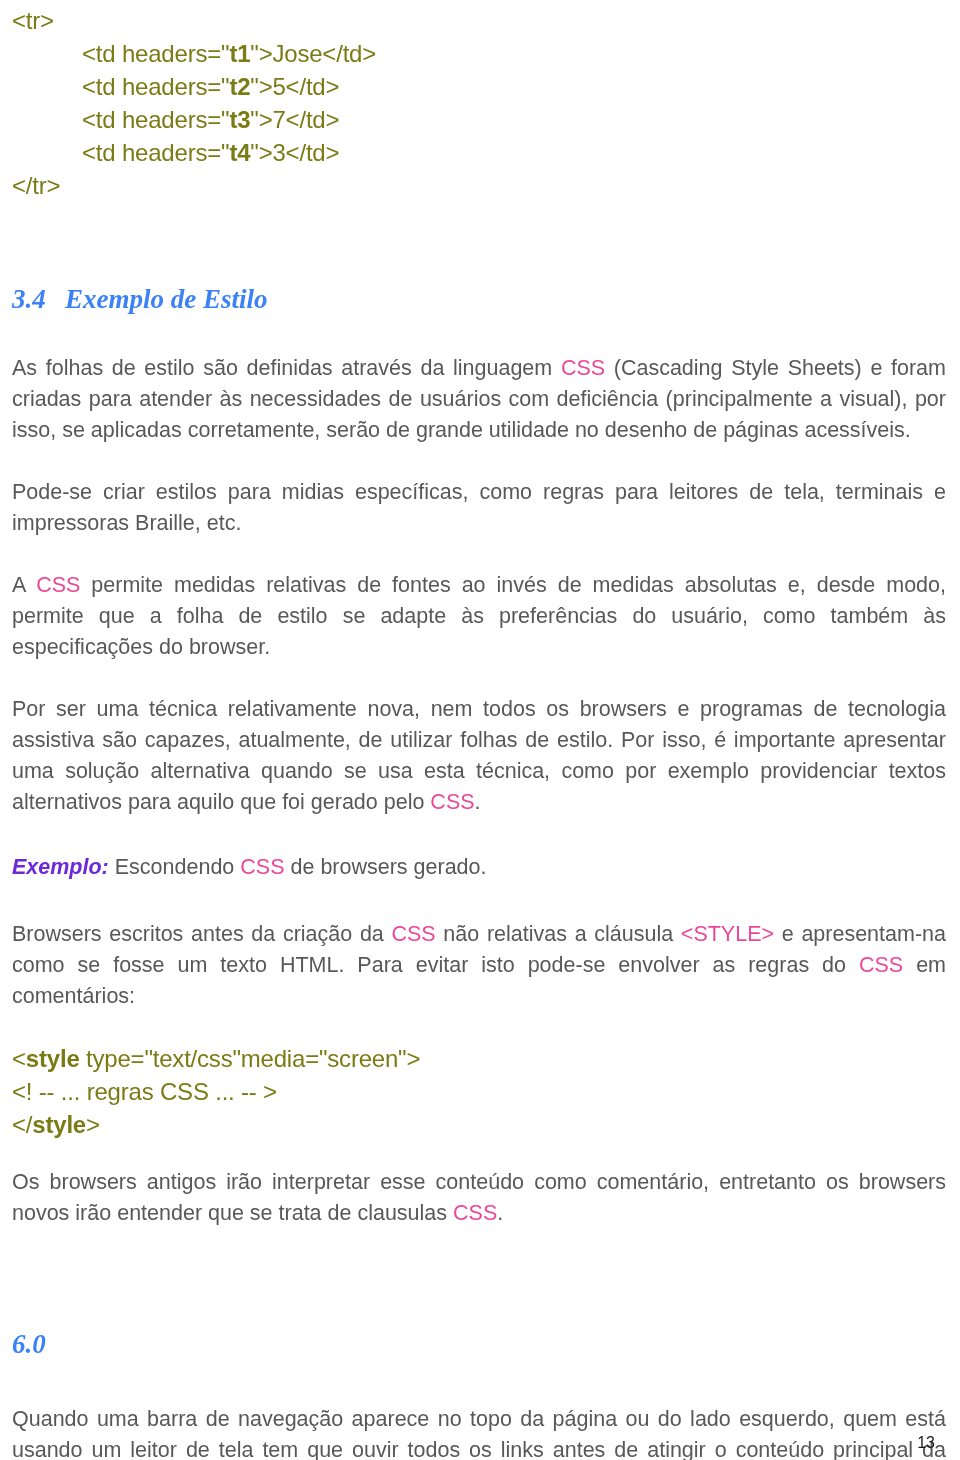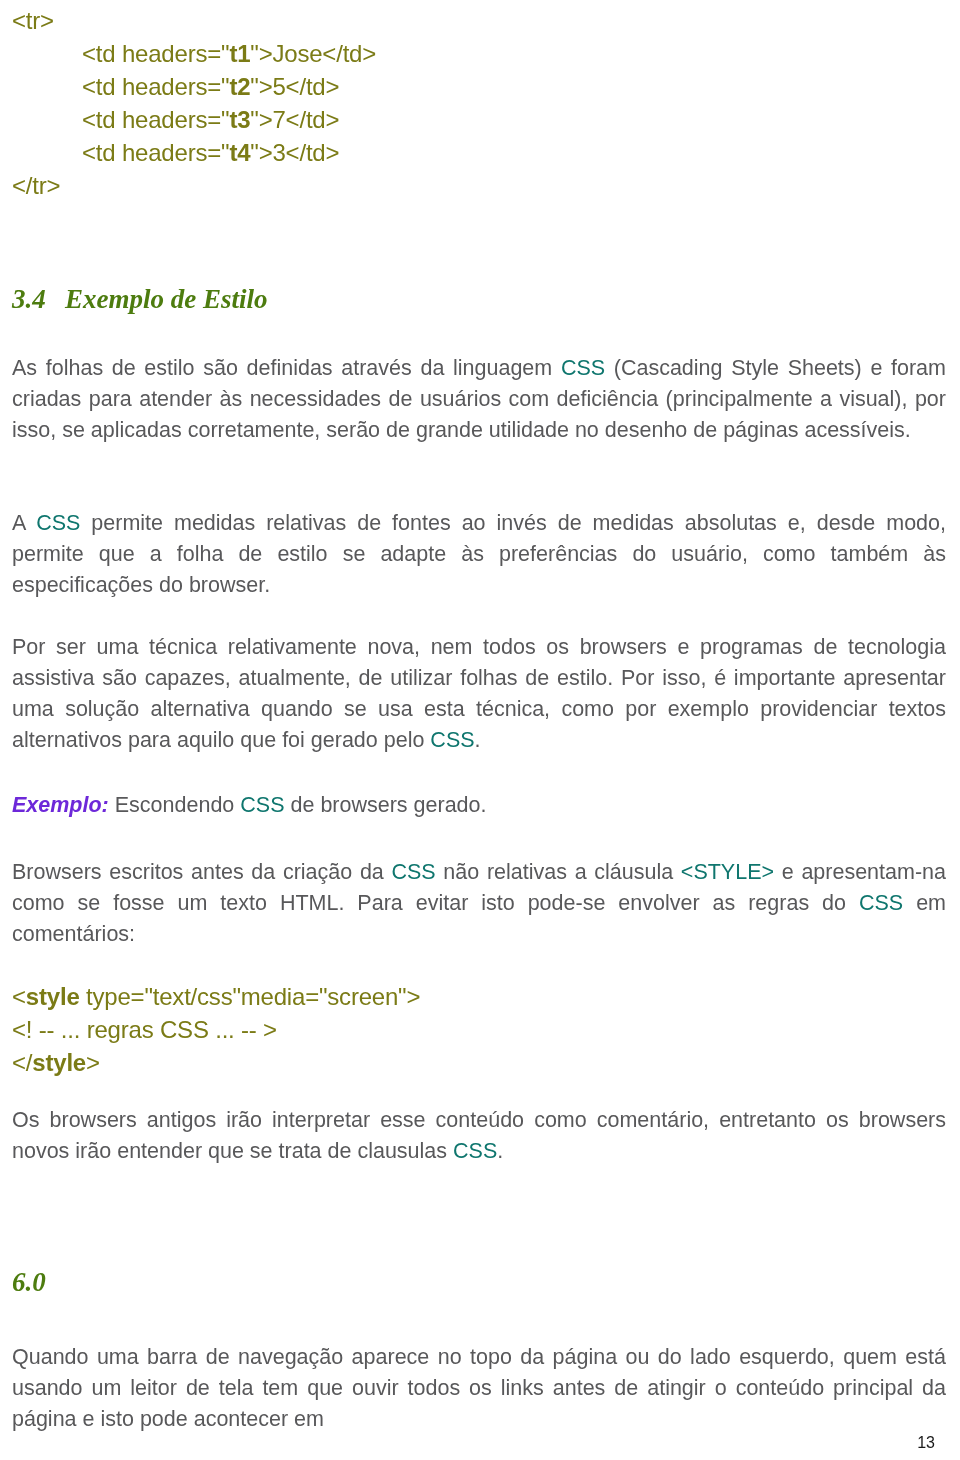--- a/index.html
+++ b/index.html
@@ -37,38 +37,38 @@
   .code-top {
     padding-top: 4px;
   }
 
   
   h2.sec {
     font-family: "Liberation Serif", serif;
     font-weight: bold;
     font-style: italic;
     font-size: 27px;
-    color: #4d7c0f;
+    color: #3b82f6;
     margin: 0;
     padding: 0;
     display: flex;
     align-items: baseline;
   }
   h2.sec .num { width: 53px; flex: none; }
 
   
   p.body {
     font-size: 21.5px;
     line-height: 31px;
     color: #58585a;
     text-align: justify;
     margin: 0;
     padding: 0;
   }
-  .css { color: #0f766e; }
+  .css { color: #ec4899; }
   .it { }
   .bi { font-weight: bold; font-style: italic; color: #6d28d9; }
 
   
   .gap-82 { height: 82px; }
   .gap-38 { height: 38px; }
   .gap-31 { height: 31px; }
   .gap-30 { height: 30px; }
   .gap-34 { height: 34px; }
   .gap-36 { height: 36px; }
@@ -104,20 +104,21 @@
       <span class="num">3.4</span>
       <span>Exemplo de Estilo</span>
     </h2>
 
     <div class="gap-38"></div>
 
     <p class="body"><span>As folhas de estilo são definidas através da linguagem </span><span class="css">CSS</span><span> (Cascading Style Sheets) e foram criadas para atender às necessidades de usuários com deficiência (principalmente a visual), por isso, se aplicadas corretamente, serão de grande utilidade no desenho de páginas acessíveis.</span></p>
 
     <div class="gap-31"></div>
 
+    <p class="body"><span>Pode-se criar estilos para midias específicas, como regras para leitores de tela, terminais e impressoras Braille, etc.</span></p>
 
     <div class="gap-31"></div>
 
     <p class="body"><span>A </span><span class="css">CSS</span><span> permite medidas relativas de fontes ao invés de medidas absolutas e, desde modo, permite que a folha de estilo se adapte às preferências do usuário, como também às especificações do </span><span class="it">browser</span><span>.</span></p>
 
     <div class="gap-31"></div>
 
     <p class="body"><span>Por ser uma técnica relativamente nova, nem todos os </span><span class="it">browsers</span><span> e programas de tecnologia assistiva são capazes, atualmente, de utilizar folhas de estilo. Por isso, é importante apresentar uma solução alternativa quando se usa esta técnica, como por exemplo providenciar textos alternativos para aquilo que foi gerado pelo </span><span class="css">CSS</span><span>.</span></p>
 
     <div class="gap-34"></div>

